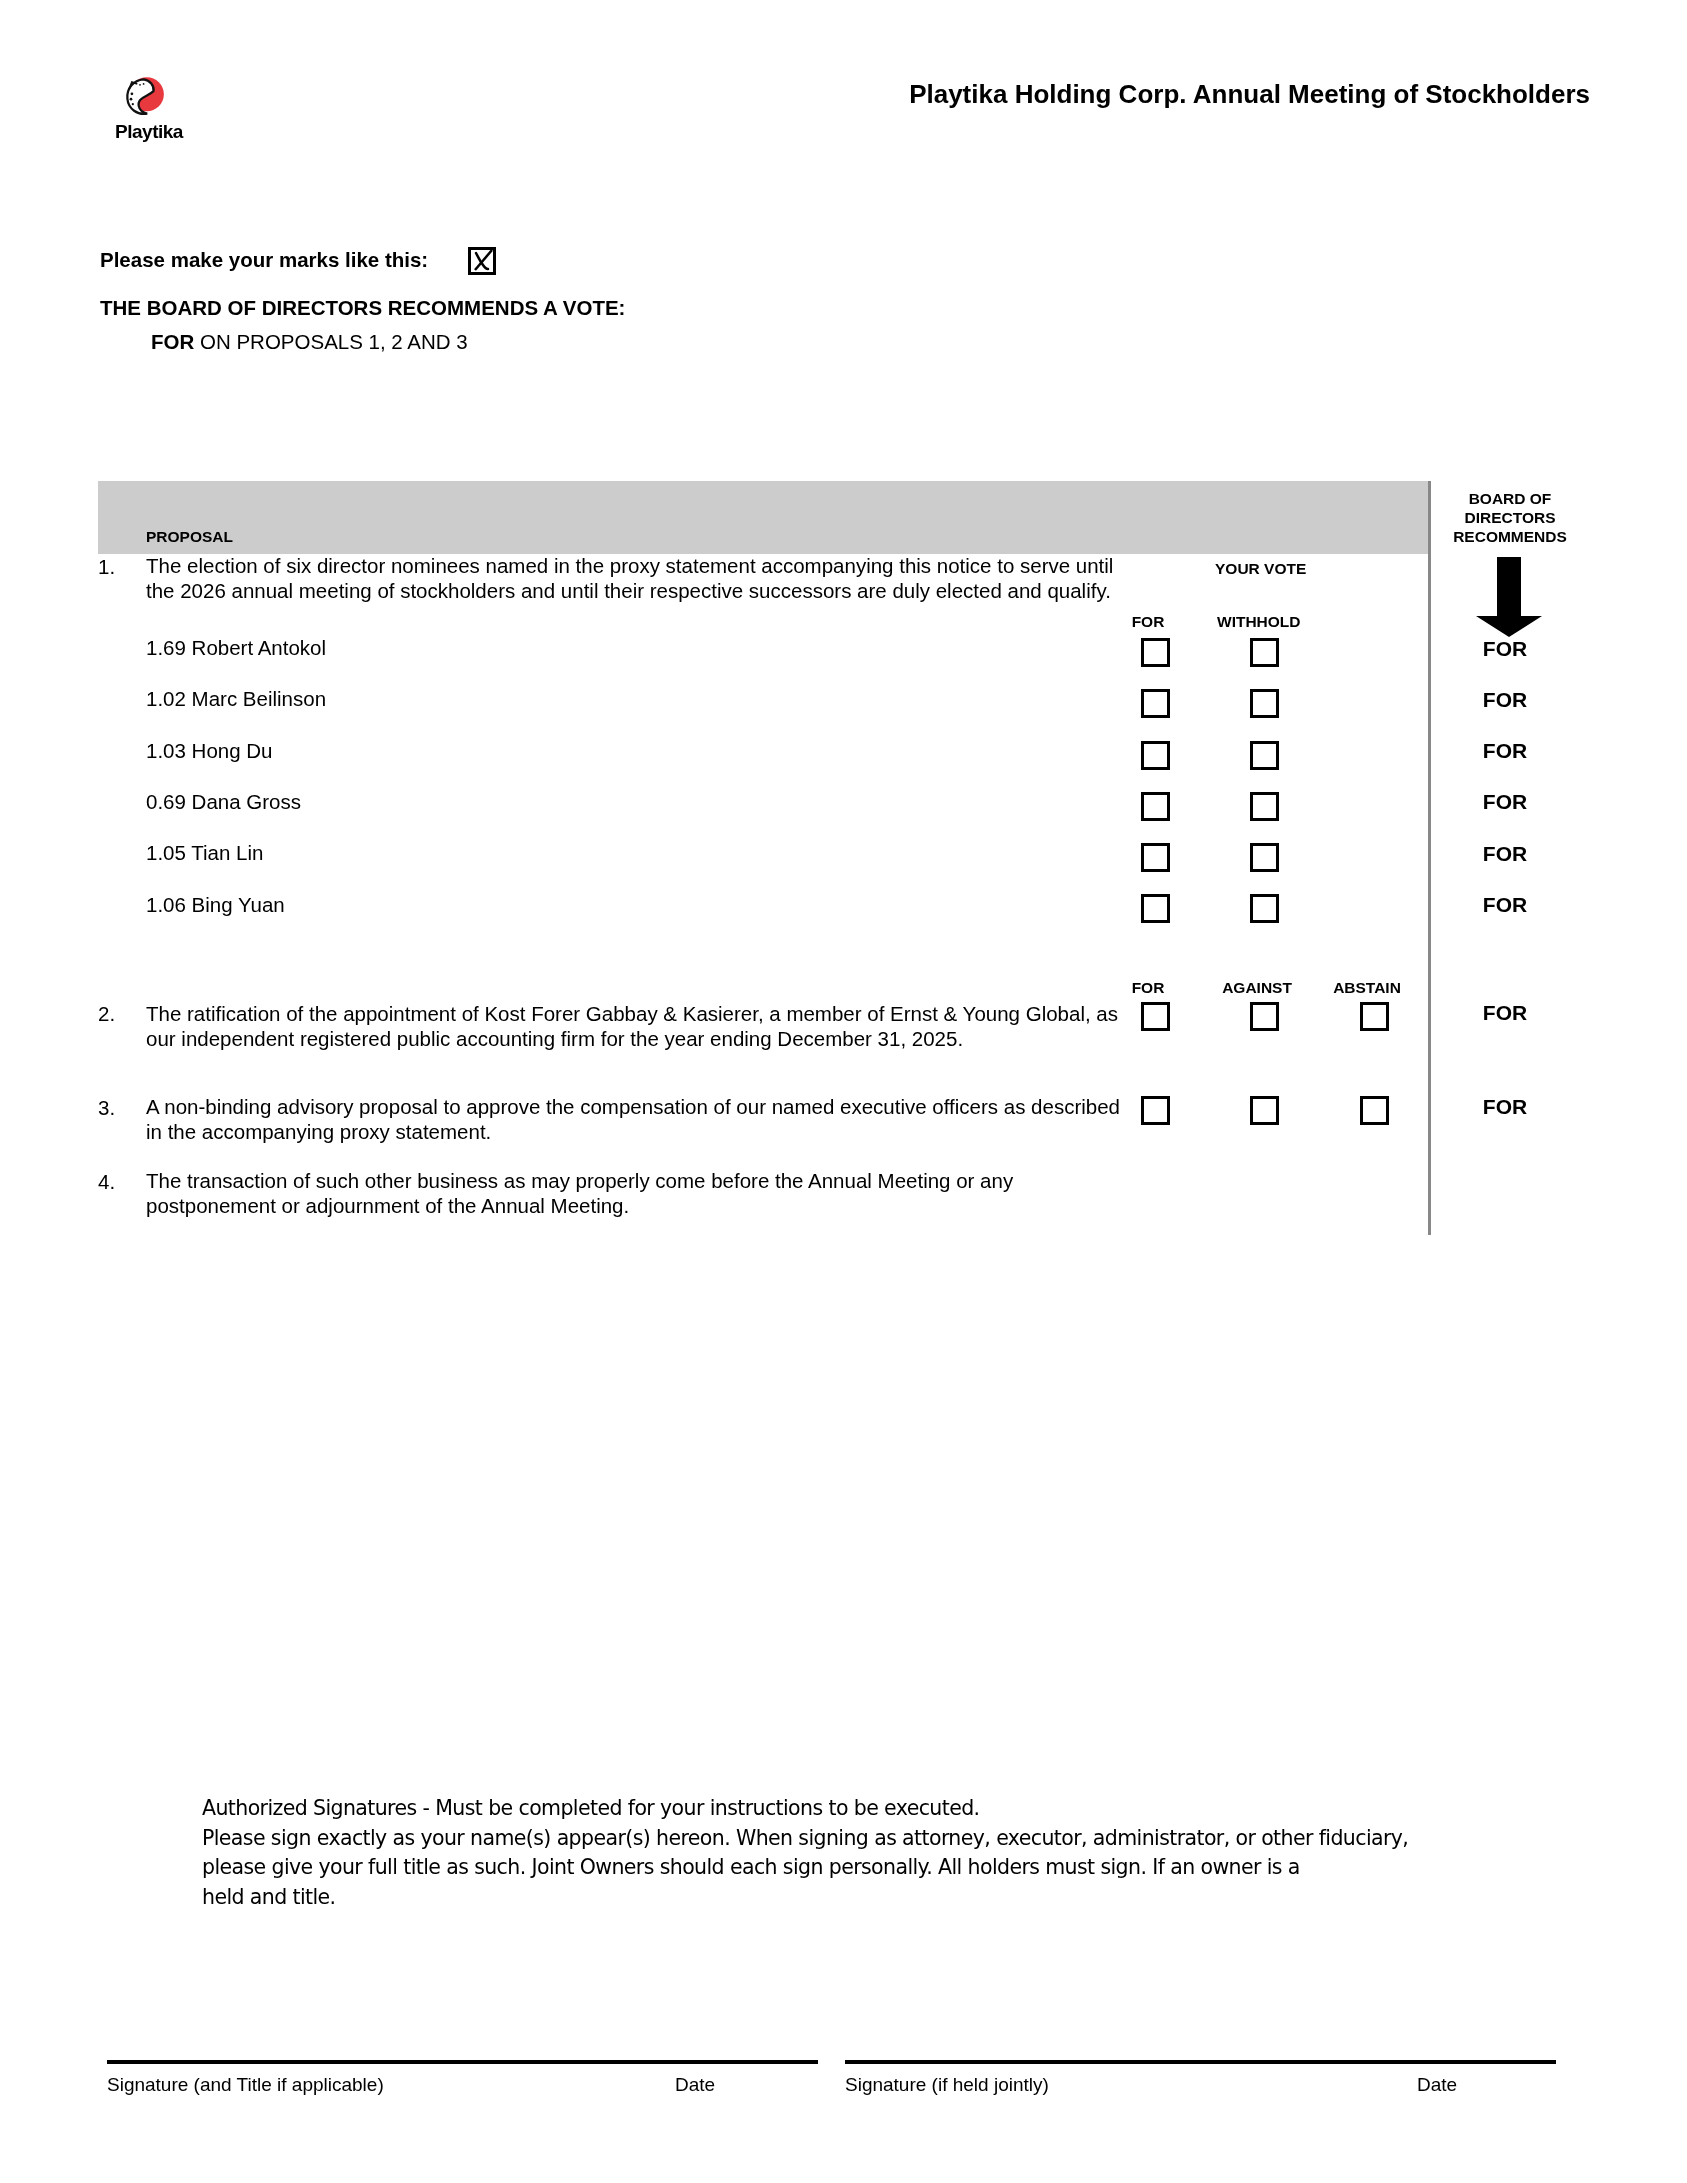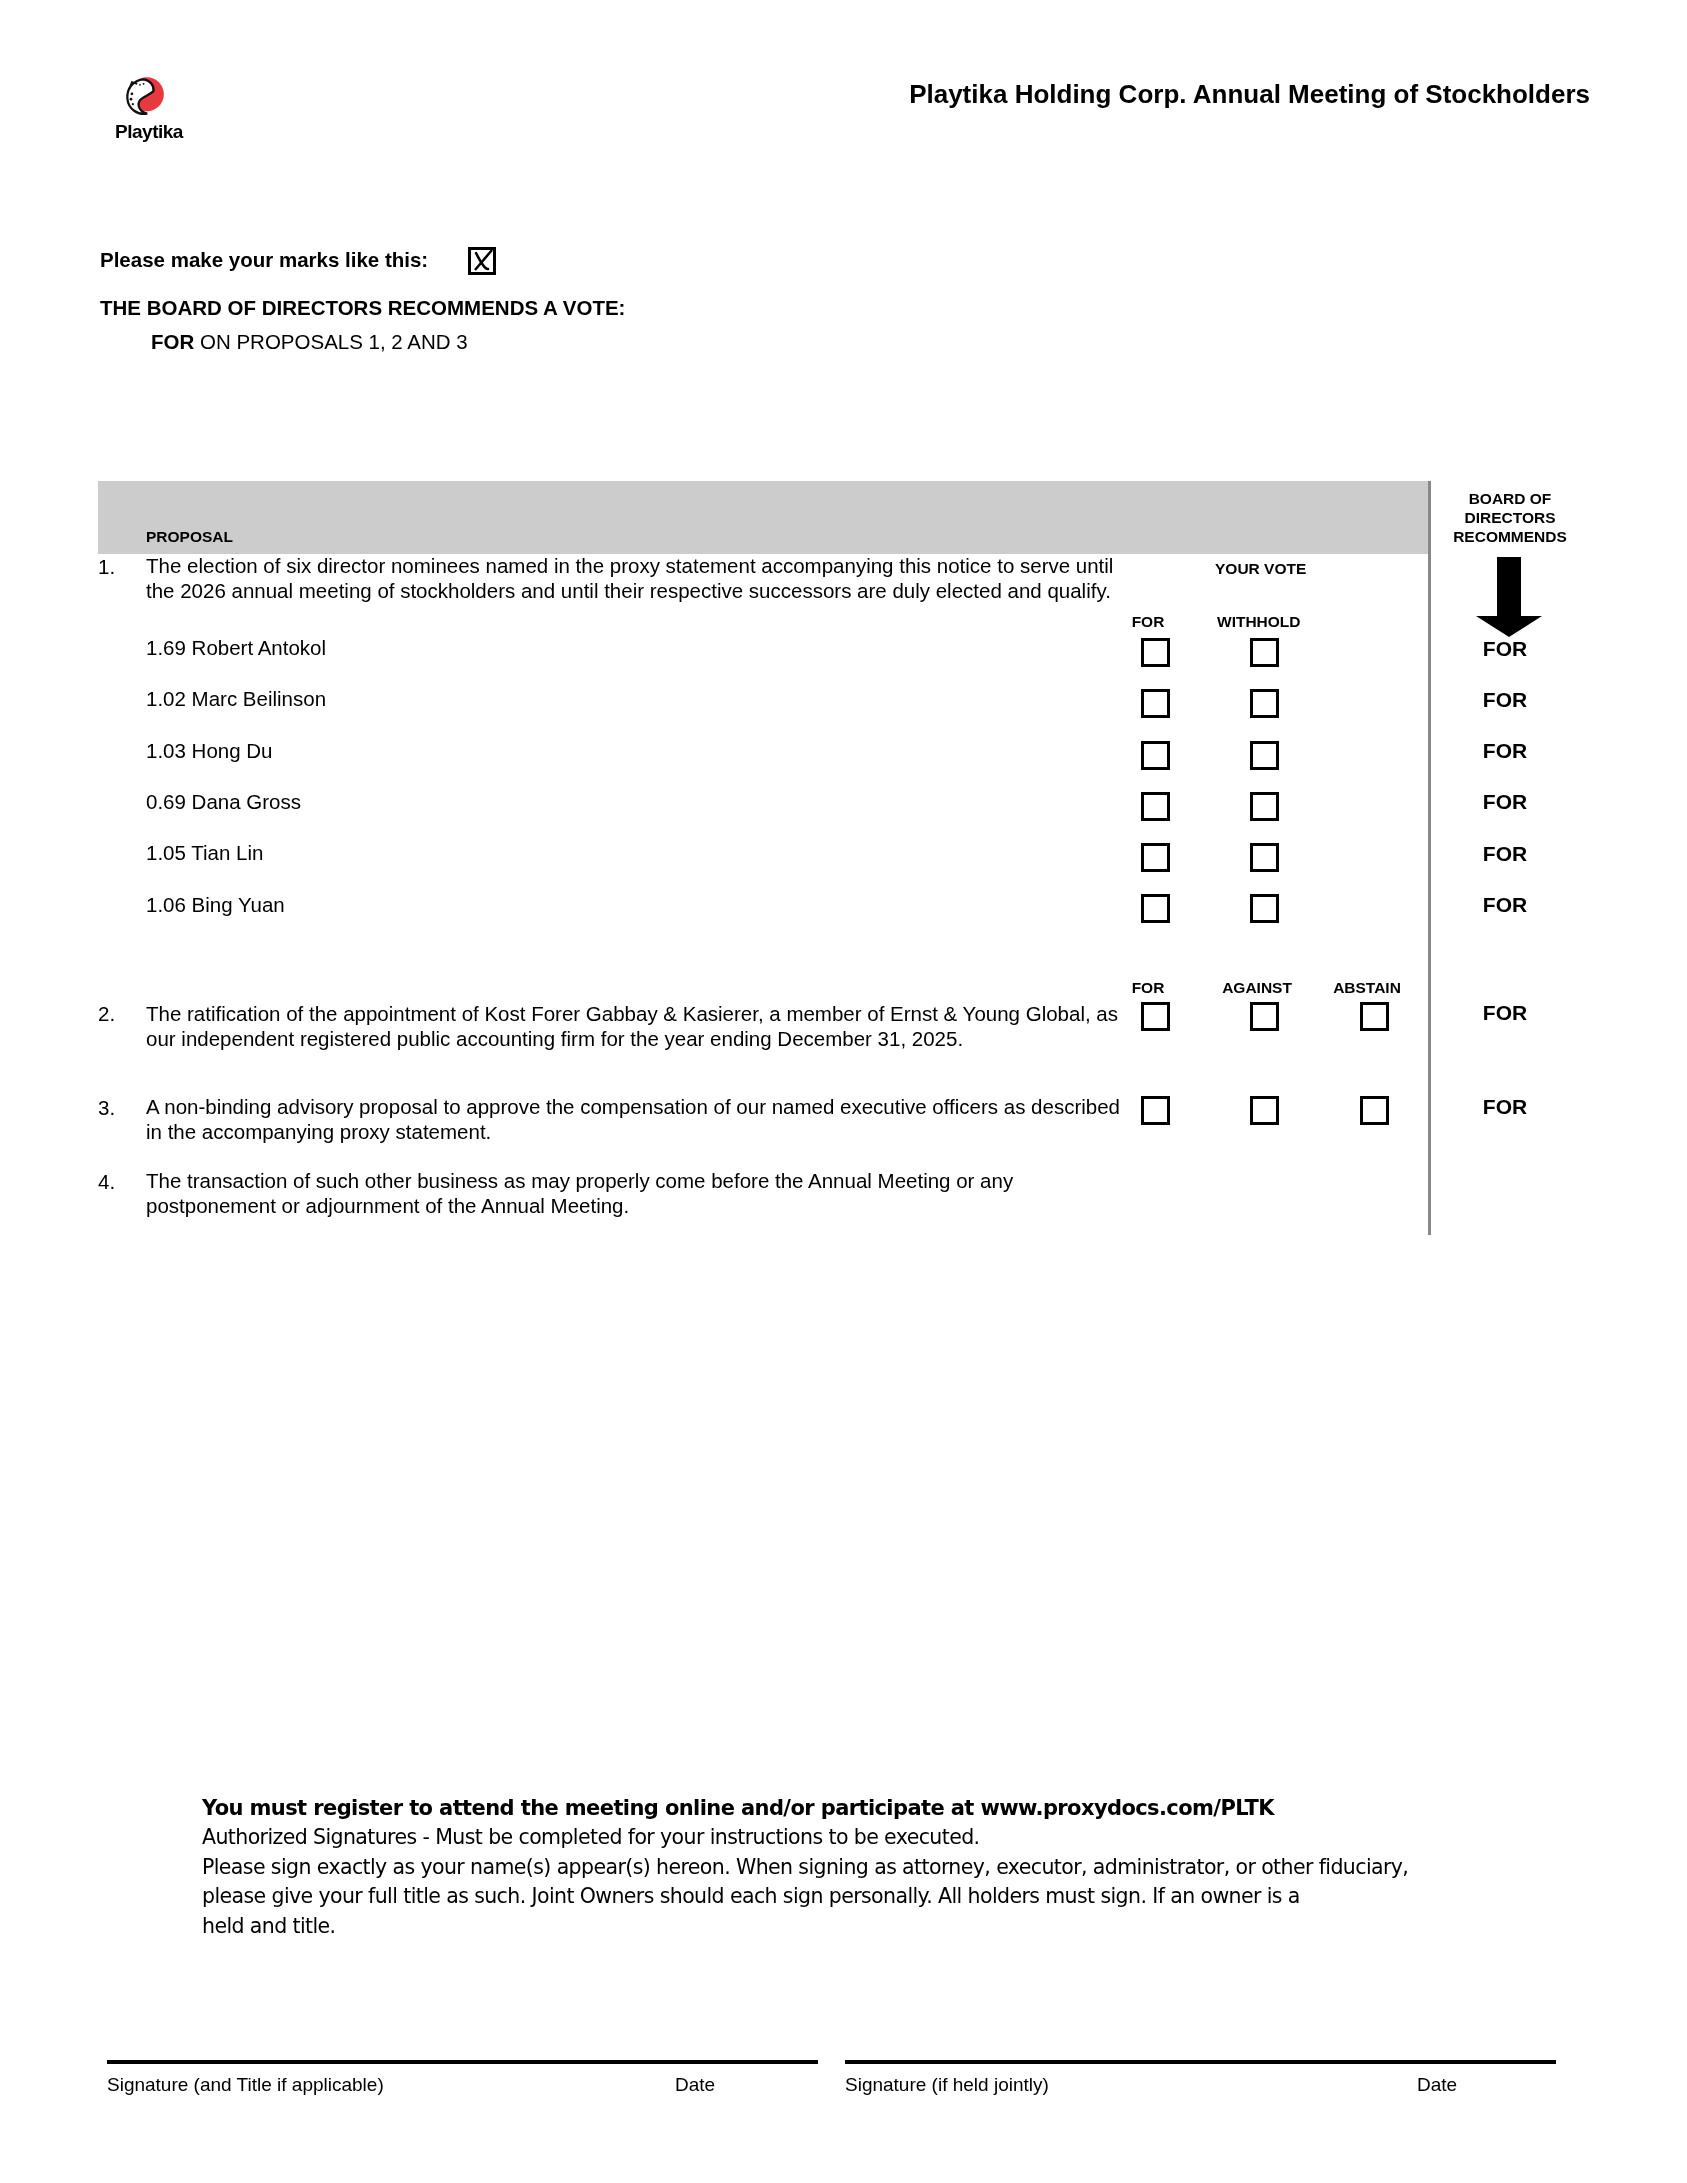--- a/index.html
+++ b/index.html
@@ -132,21 +132,20 @@
 <div class="abs ptext" style="left:146px;top:1094px">A non-binding advisory proposal to approve the compensation of our named executive officers as described in the accompanying proxy statement.</div>
 <div class="abs cb" style="left:1141px;top:1096px"></div>
 <div class="abs cb" style="left:1250px;top:1096px"></div>
 <div class="abs cb" style="left:1360px;top:1096px"></div>
 <div class="abs rec" style="left:1455px;top:1095px">FOR</div>
 
 <div class="abs num" style="left:98px;top:1170px">4.</div>
 <div class="abs ptext" style="left:146px;top:1168px">The transaction of such other business as may properly come before the Annual Meeting or any postponement or adjournment of the Annual Meeting.</div>
 
 <div class="abs notice">
-  <div class="notice-bold">You must register to attend the meeting online and/or participate at www.proxydocs.com/PLTK</div>
   <div class="notice-line">Authorized Signatures - Must be completed for your instructions to be executed.</div>
   <div class="notice-line">Please sign exactly as your name(s) appear(s) hereon. When signing as attorney, executor, administrator, or other fiduciary,</div>
   <div class="notice-line">please give your full title as such. Joint Owners should each sign personally. All holders must sign. If an owner is a</div>
   <div class="notice-line">held and title.</div>
 </div>
 
 <div class="abs sigline" style="left:107px;width:711px"></div>
 <div class="abs sigline" style="left:845px;width:711px"></div>
 <div class="abs siglabel" style="left:107px">Signature (and Title if applicable)</div>
 <div class="abs siglabel" style="left:675px">Date</div>

